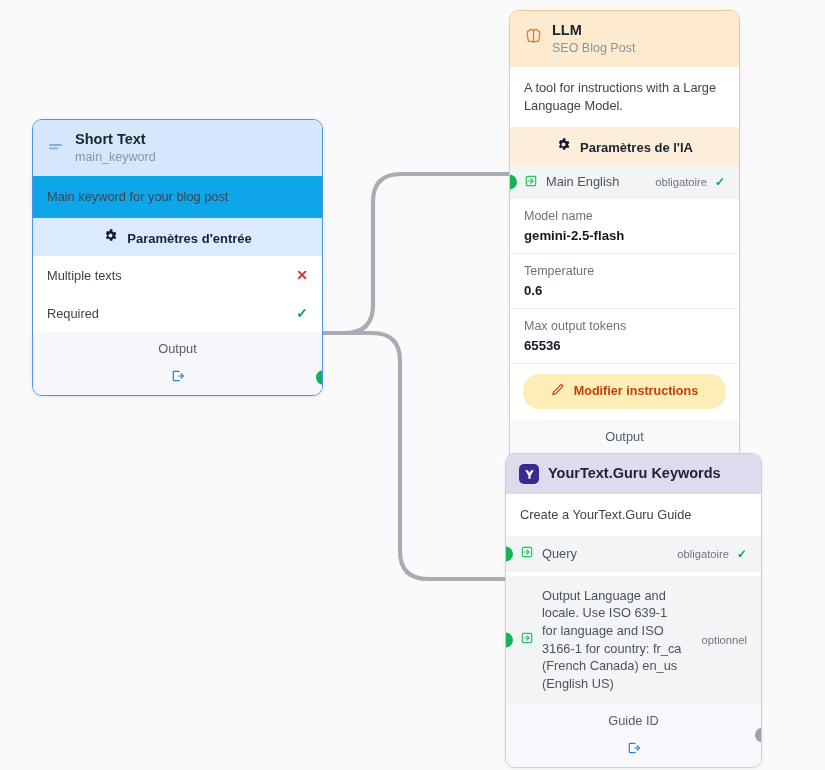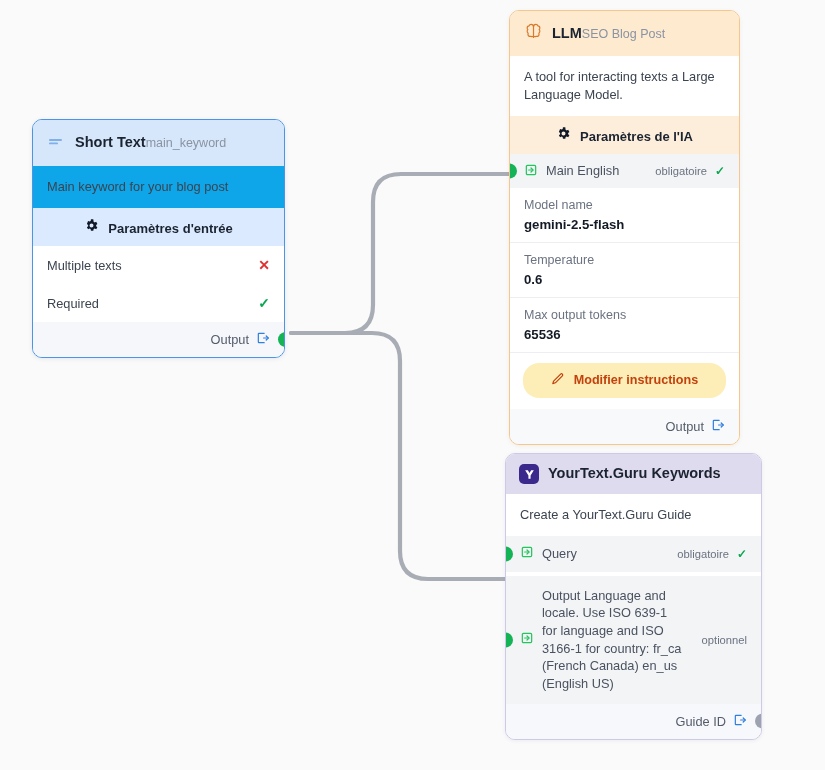--- a/index.html
+++ b/index.html
@@ -15,21 +15,21 @@
   #edges { position: absolute; inset: 0; width: 825px; height: 770px; pointer-events: none; }
 
   
   .node {
     position: absolute;
     background: #ffffff;
     border-radius: 10px;
     overflow: hidden;
   }
   .node-hdr { display: flex; align-items: center; gap: 9px; padding: 11px 14px; }
-  .hdr-txt { display: flex; flex-direction: row; line-height: 1.18; }
+  .hdr-txt { display: flex; flex-direction: column; line-height: 1.18; }
   .hdr-title { font-size: 14.5px; font-weight: bold; color: #1b2330; }
   .hdr-sub { font-size: 12.5px; color: #8a93a2; margin-top: 2px; }
   .desc { padding: 12px 14px; font-size: 12.8px; color: #3c4450; line-height: 1.42; }
   .section {
     display: flex; align-items: flex-end; justify-content: center; gap: 9px;
     padding: 10px 14px; font-size: 13px; font-weight: bold; color: #1b2330;
   }
   .gear { flex: 0 0 auto; }
   .row {
     display: flex; align-items: center; justify-content: space-between;
@@ -41,34 +41,34 @@
 
   
   .port-row {
     display: flex; align-items: center; gap: 8px;
     padding: 8px 14px; font-size: 12.8px; color: #4a5260;
     background: #f3f4f6; position: relative;
   }
   .port-row .pname { flex: 1 1 auto; line-height: 1.38; }
   .port-tag { font-size: 11.2px; color: #6b7280; margin-left: 8px; white-space: nowrap; }
   .out-row {
-    display: flex; align-items: center; justify-content: flex-end; gap: 7px;
+    display: flex; align-items: center; justify-content: flex-end; gap: 13px;
     padding: 9px 14px; font-size: 12.8px; color: #4a5260;
-    background: #f8f9fb; position: relative;
+    background: #f8f9fb; position: relative; flex-direction: column;
   }
   .out-label { color: #545c6a; }
 
   
   .dot { position: absolute; width: 15px; height: 15px; border-radius: 50%; }
   .dot-green { background: #14b356; }
   .dot-gray  { background: #9ca3af; }
 
   
   #node-shorttext {
-    left: 32px; top: 119px; width: 253px;
+    left: 32px; top: 119px; width: 291px;
     border: 1.6px solid #4d94e8;
     box-shadow: 0 1px 4px rgba(30,60,120,.10);
   }
   #node-shorttext .node-hdr { background: #d7e7fb; padding-left: 13px; }
   #node-shorttext .section { background: #dbeafe; }
   #node-shorttext .desc { background: #0ea5e9; }
   #node-shorttext .out-row { background: #f5f7fa; }
 
   
   #node-llm {
@@ -162,21 +162,21 @@
           <path d="M12 4.5v15"></path>
           <path d="M12 6a3 3 0 0 0-3-3 2.6 2.6 0 0 0-2.5 2A2.6 2.6 0 0 0 4 7.6c0 .8.3 1.5.9 2A2.8 2.8 0 0 0 4 11.8c0 1 .5 1.8 1.3 2.3-.2.4-.3.8-.3 1.3a2.8 2.8 0 0 0 2.8 2.8c.3 0 .6 0 .9-.1A2.7 2.7 0 0 0 12 17.8"></path>
           <path d="M12 6a3 3 0 0 1 3-3 2.6 2.6 0 0 1 2.5 2A2.6 2.6 0 0 1 20 7.6c0 .8-.3 1.5-.9 2a2.8 2.8 0 0 1 .9 2.2c0 1-.5 1.8-1.3 2.3.2.4.3.8.3 1.3a2.8 2.8 0 0 1-2.8 2.8c-.3 0-.6 0-.9-.1A2.7 2.7 0 0 1 12 17.8"></path>
         </svg>
       </span>
       <span class="hdr-txt">
         <span class="hdr-title">LLM</span>
         <span class="hdr-sub">SEO Blog Post</span>
       </span>
     </div>
-    <div class="desc">A tool for interacting texts a Large Language Model.</div>
+    <div class="desc">A tool for instructions with a Large Language Model.</div>
     <div class="section">
       <span class="gear">
         <svg width="15" height="15" viewBox="0 0 24 24" fill="#111827">
           <path d="M19.4 13a7.7 7.7 0 0 0 0-2l2-1.6-1.9-3.3-2.5 1a7.6 7.6 0 0 0-1.7-1L14.9 2h-3.8l-.4 2.6c-.6.2-1.2.6-1.7 1l-2.5-1L4.6 9.4 6.6 11a7.7 7.7 0 0 0 0 2l-2 1.6 1.9 3.3 2.5-1c.5.4 1.1.8 1.7 1l.4 2.6h3.8l.4-2.6c.6-.2 1.2-.6 1.7-1l2.5 1 1.9-3.3-2-1.6zM12 15.2A3.2 3.2 0 1 1 12 8.8a3.2 3.2 0 0 1 0 6.4z"></path>
         </svg>
       </span>
       <span>Paramètres de l'IA</span>
     </div>
     <div class="port-row">
       <span>

